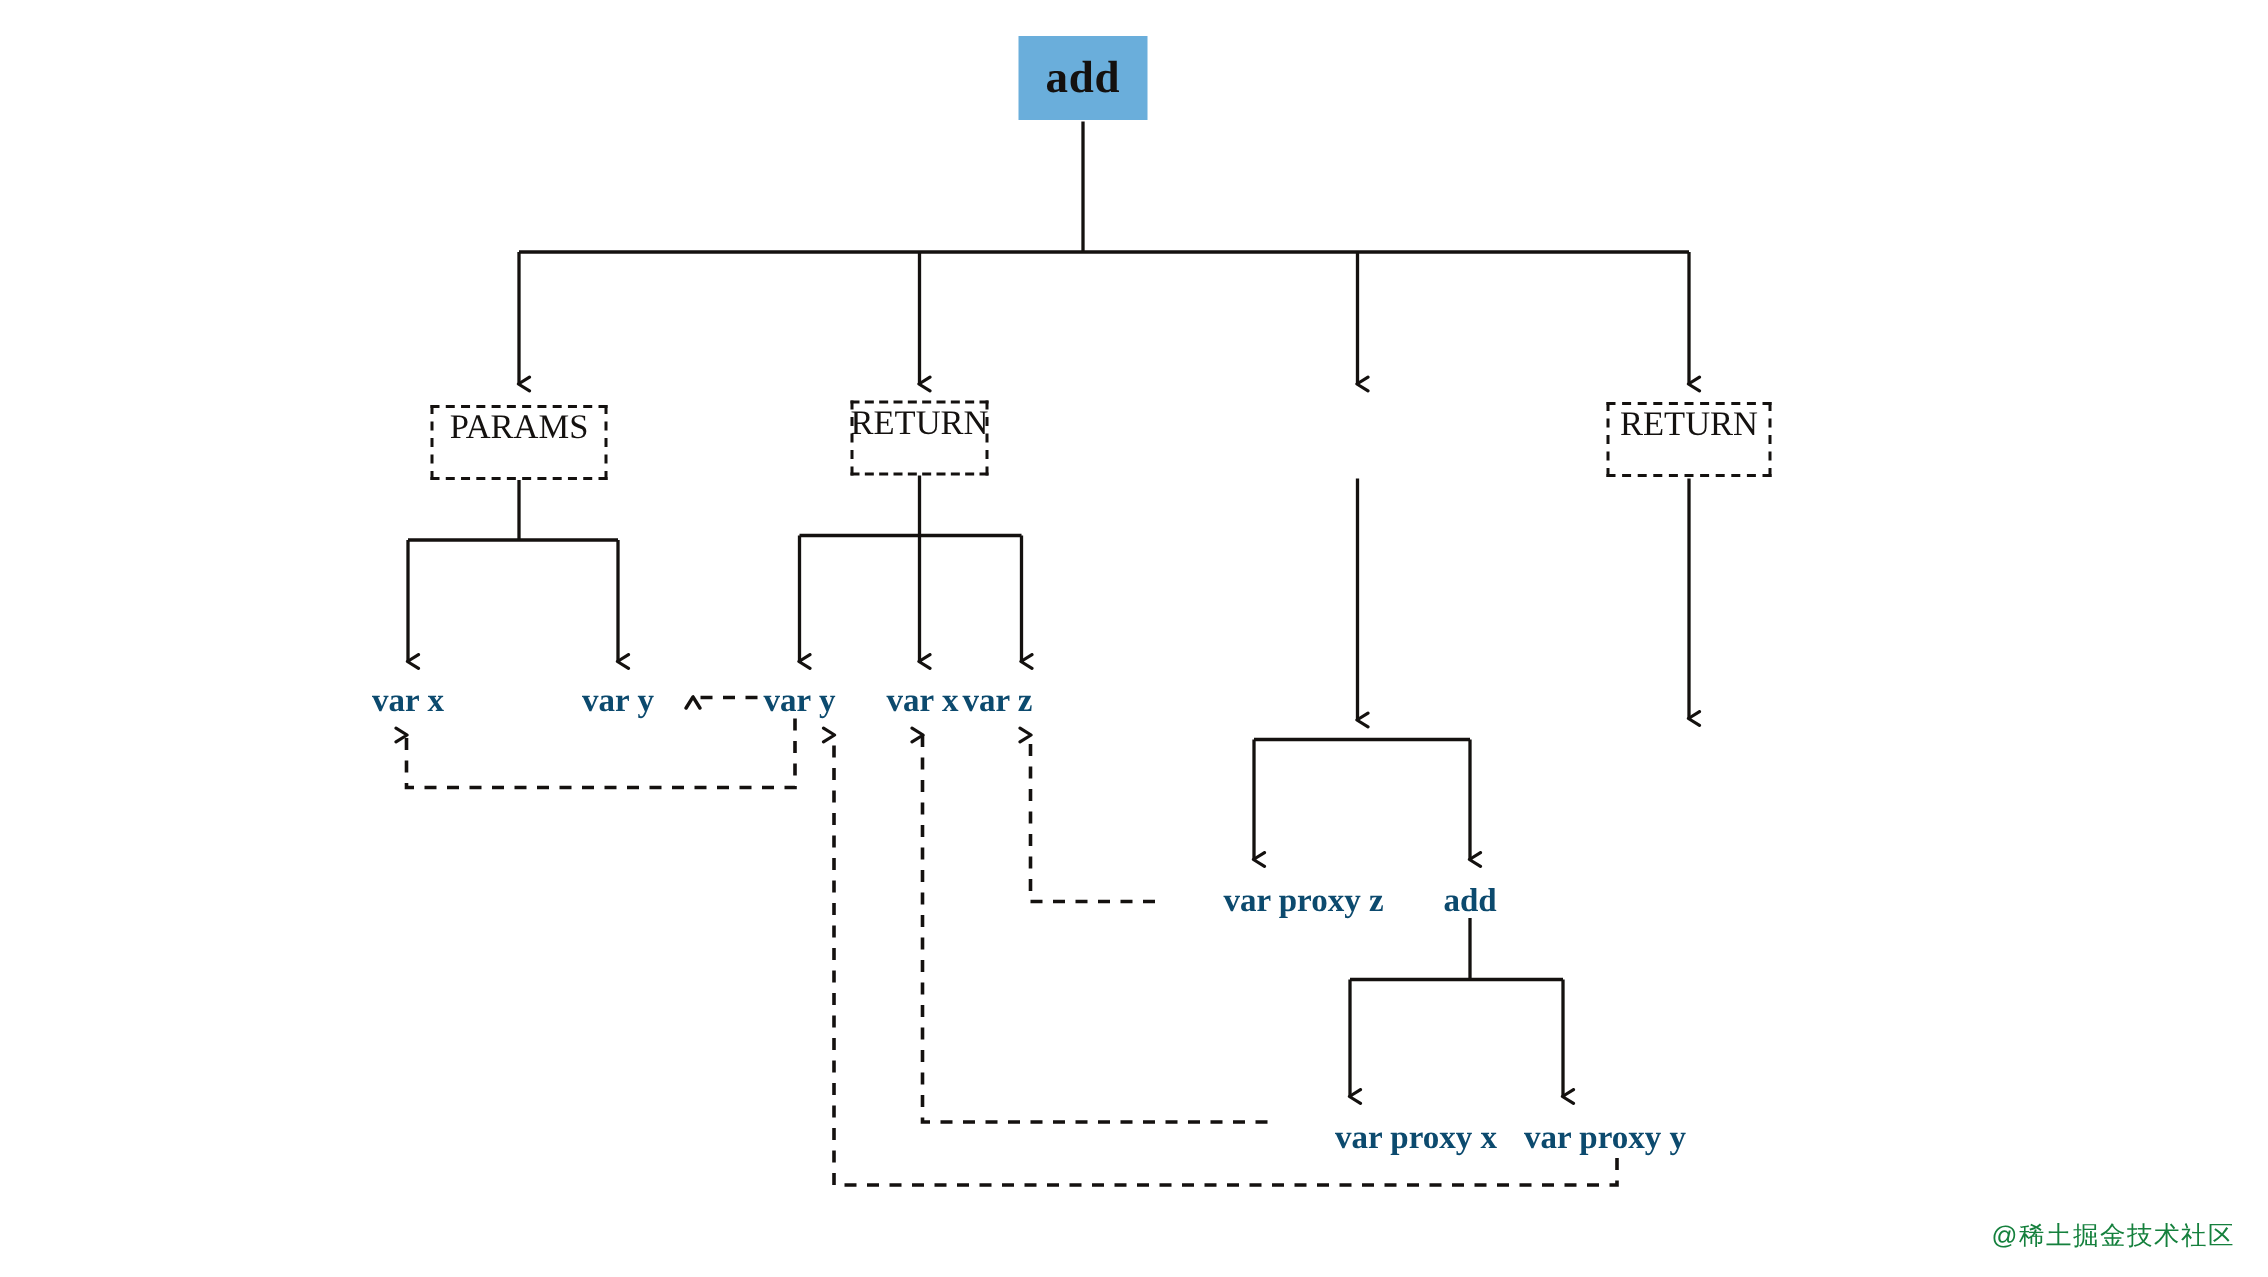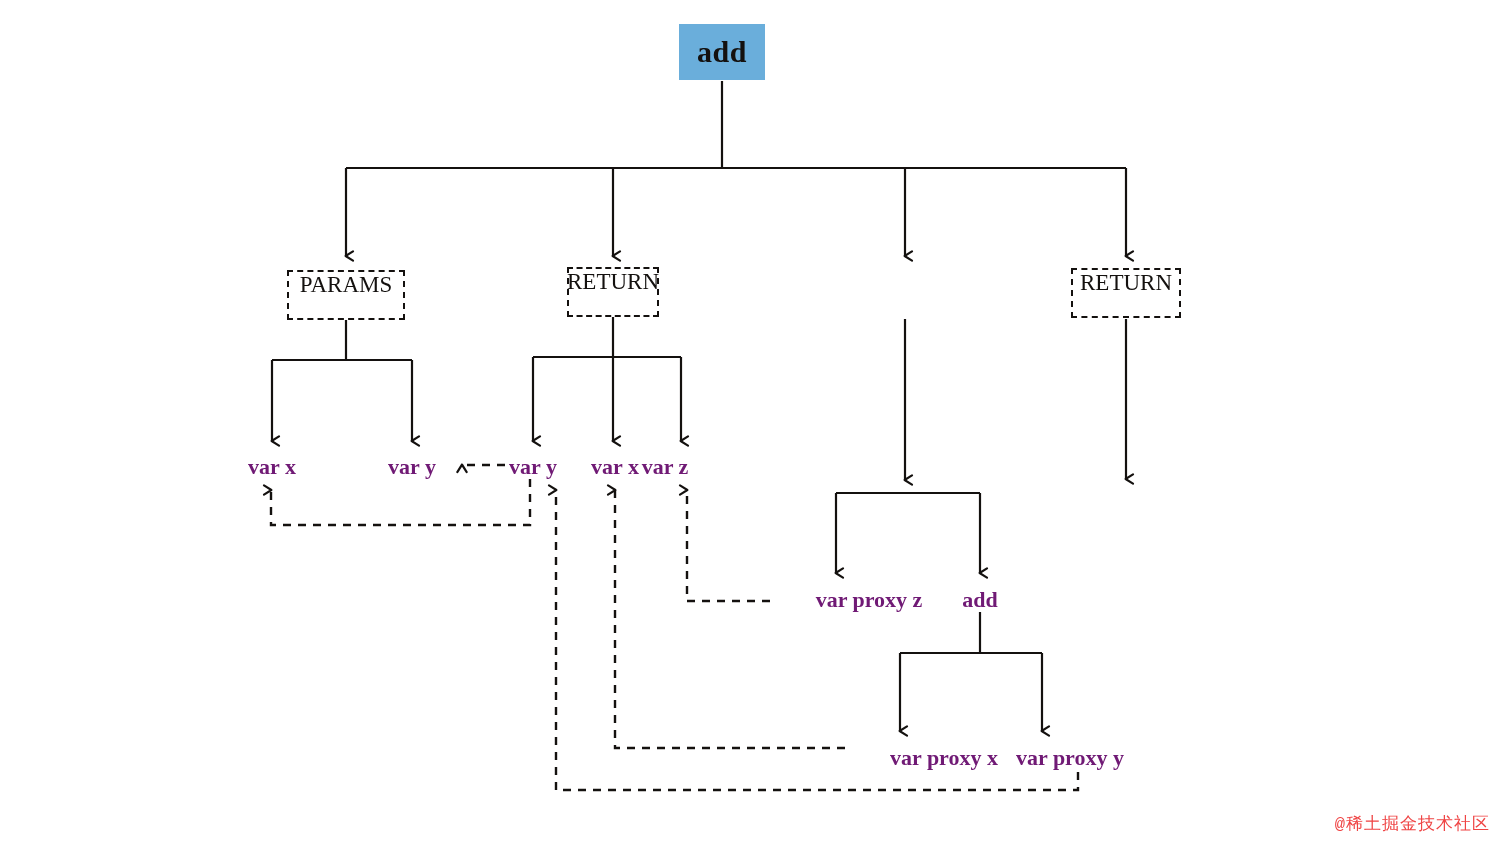--- a/index.html
+++ b/index.html
@@ -49,34 +49,34 @@
     font-size: 23px;
     display: flex;
     align-items: flex-start;
     justify-content: center;
     box-sizing: border-box;
   }
   
   .leaf {
     font-size: 22px;
     font-weight: bold;
-    color: #701a75;
+    color: #0c4a6e;
     transform: translateX(-50%);
     text-align: center;
   }
   .leaf.big {
     font-size: 23px;
   }
   .watermark {
     position: absolute;
     right: 22px;
     bottom: 16px;
     font-size: 17px;
-    color: #ef4444;
-    font-family: Liberation Mono, monospace;
+    color: #15803d;
+    font-family: Liberation Sans, sans-serif;
     letter-spacing: 1px;
   }
 </style>
 </head>
 <body>
 
 <div id="stage">
 
   <svg id="edges" viewBox="0 0 1512 851" xmlns="http://www.w3.org/2000/svg">
     <defs>

